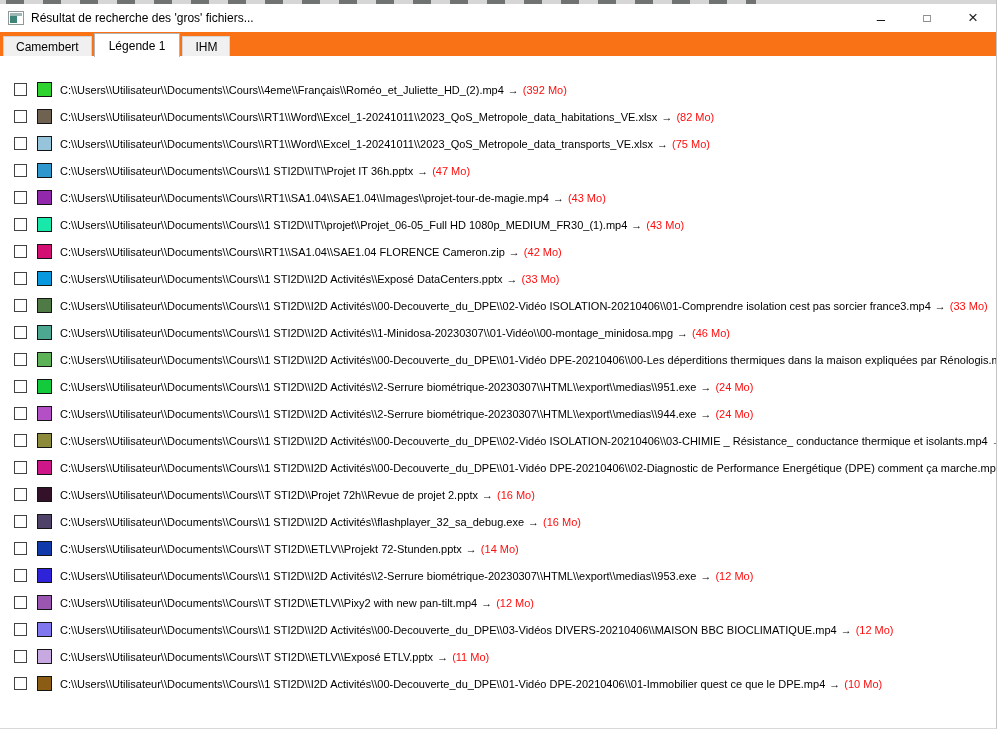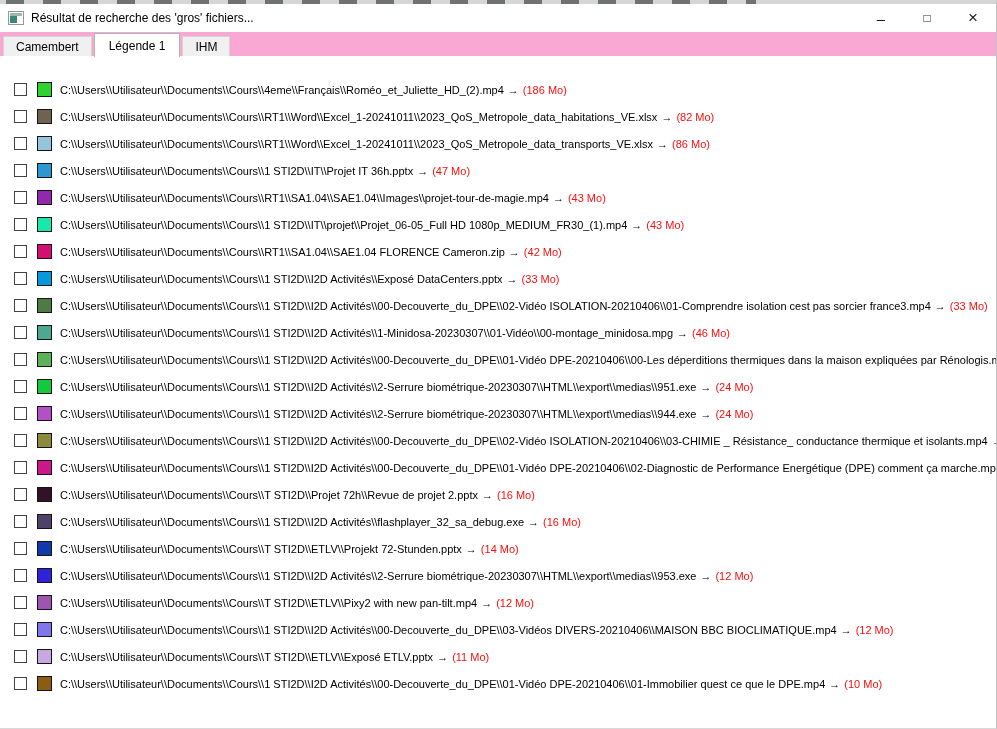--- a/index.html
+++ b/index.html
@@ -46,21 +46,21 @@
     width: 46px; height: 28px; display: flex; align-items: center; justify-content: center;
     color: #1a1a1a; cursor: default; font-weight: 400;
   }
   .ctrl.min  { font-size: 15px; }
   .ctrl.max  { font-size: 12px; }
   .ctrl.close{ font-size: 17px; }
 
   
   .tabstrip {
     height: 24px; display: flex; align-items: flex-end;
-    padding-left: 3px; position: relative; background: #f9a8d4; z-index: 2;
+    padding-left: 3px; position: relative; background: #f97316; z-index: 2;
   }
   .tab {
     font-size: 12px; color: #000; background: #f0f0f0;
     border: 1px solid #d4d4d4; border-bottom: none;
     padding: 3px 12px 3px 12px; margin-right: 2px; height: 20px;
     display:flex; align-items:center;
   }
   .tab.active {
     background: #fff; border: 1px solid #b4b4b4; border-bottom: none;
     height: 24px; margin-bottom: -1px; position: relative; z-index: 3;
@@ -112,37 +112,37 @@
       <div class="tab">IHM</div>
     </div>
 
   <div class="page">
     <div class="file-list">
   <div class="row">
     <span class="checkbox"></span>
     <span class="swatch" style="background: rgb(47, 211, 47);"></span>
     <span class="path">C:\\Users\\Utilisateur\\Documents\\Cours\\4eme\\Français\\Roméo_et_Juliette_HD_(2).mp4</span>
     <span class="arrow">→</span>
-    <span class="size">(186 Mo)</span>
+    <span class="size">(392 Mo)</span>
   </div>
 
   <div class="row">
     <span class="checkbox"></span>
     <span class="swatch" style="background: rgb(111, 98, 80);"></span>
     <span class="path">C:\\Users\\Utilisateur\\Documents\\Cours\\RT1\\Word\\Excel_1-20241011\\2023_QoS_Metropole_data_habitations_VE.xlsx</span>
     <span class="arrow">→</span>
     <span class="size">(82 Mo)</span>
   </div>
 
   <div class="row">
     <span class="checkbox"></span>
     <span class="swatch" style="background: rgb(150, 196, 218);"></span>
     <span class="path">C:\\Users\\Utilisateur\\Documents\\Cours\\RT1\\Word\\Excel_1-20241011\\2023_QoS_Metropole_data_transports_VE.xlsx</span>
     <span class="arrow">→</span>
-    <span class="size">(86 Mo)</span>
+    <span class="size">(75 Mo)</span>
   </div>
 
   <div class="row">
     <span class="checkbox"></span>
     <span class="swatch" style="background: rgb(46, 151, 206);"></span>
     <span class="path">C:\\Users\\Utilisateur\\Documents\\Cours\\1 STI2D\\IT\\Projet IT 36h.pptx</span>
     <span class="arrow">→</span>
     <span class="size">(47 Mo)</span>
   </div>
 

